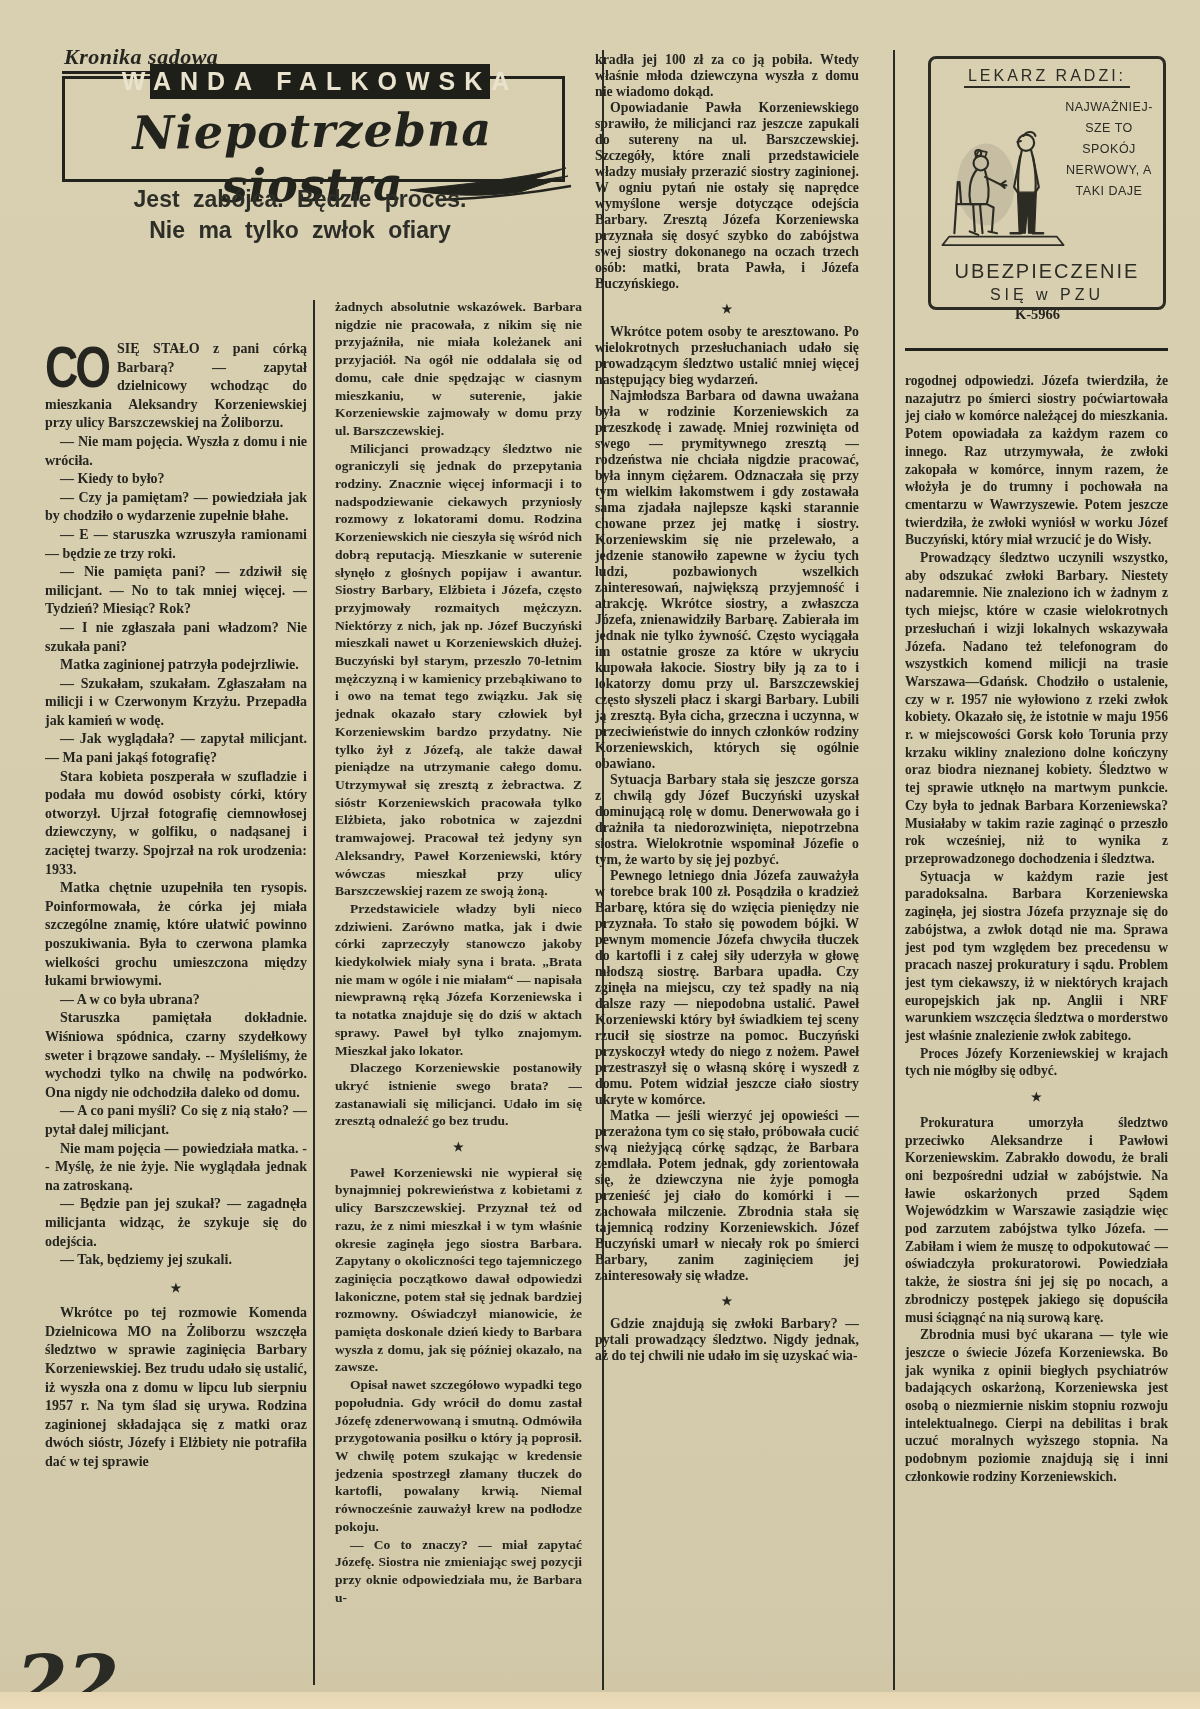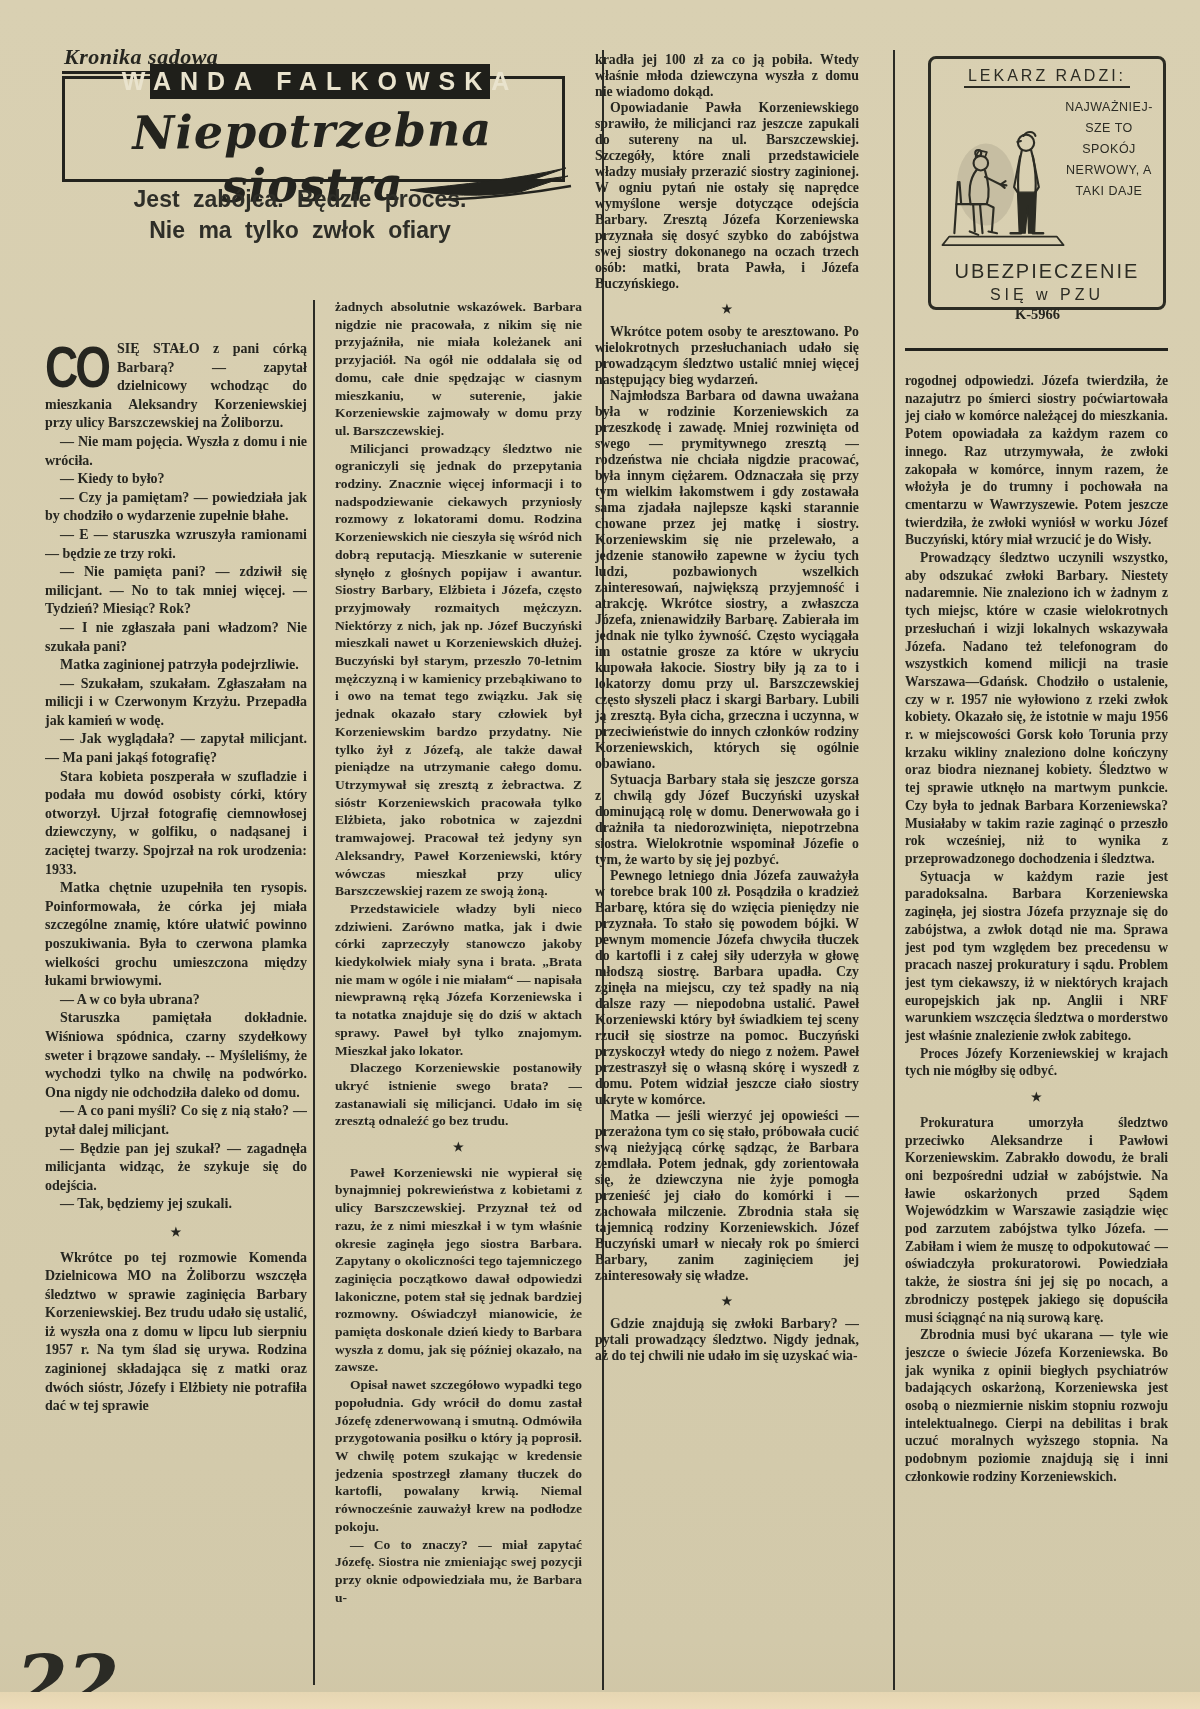--- a/index.html
+++ b/index.html
@@ -127,20 +127,21 @@
       <p class="para">— Nie pamięta pani? — zdziwił się milicjant. — No to tak mniej więcej. — Tydzień? Miesiąc? Rok?</p>
       <p class="para">— I nie zgłaszała pani władzom? Nie szukała pani?</p>
       <p class="para">Matka zaginionej patrzyła podejrzliwie.</p>
       <p class="para">— Szukałam, szukałam. Zgłaszałam na milicji i w Czerwonym Krzyżu. Przepadła jak kamień w wodę.</p>
       <p class="para">— Jak wyglądała? — zapytał milicjant. — Ma pani jakąś fotografię?</p>
       <p class="para">Stara kobieta poszperała w szufladzie i podała mu dowód osobisty córki, który otworzył. Ujrzał fotografię ciemnowłosej dziewczyny, w golfiku, o nadąsanej i zaciętej twarzy. Spojrzał na rok urodzenia: 1933.</p>
       <p class="para">Matka chętnie uzupełniła ten rysopis. Poinformowała, że córka jej miała szczególne znamię, które ułatwić powinno poszukiwania. Była to czerwona plamka wielkości grochu umieszczona między łukami brwiowymi.</p>
       <p class="para">— A w co była ubrana?</p>
       <p class="para">Staruszka pamiętała dokładnie. Wiśniowa spódnica, czarny szydełkowy sweter i brązowe sandały. -- Myśleliśmy, że wychodzi tylko na chwilę na podwórko. Ona nigdy nie odchodziła daleko od domu.</p>
       <p class="para">— A co pani myśli? Co się z nią stało? — pytał dalej milicjant.</p>
+      <p class="para">Nie mam pojęcia — powiedziała matka. -- Myślę, że nie żyje. Nie wyglądała jednak na zatroskaną.</p>
       <p class="para">— Będzie pan jej szukał? — zagadnęła milicjanta widząc, że szykuje się do odejścia.</p>
       <p class="para">— Tak, będziemy jej szukali.</p>
       <div class="star-sep">★</div>
       <p class="para">Wkrótce po tej rozmowie Komenda Dzielnicowa MO na Żoliborzu wszczęła śledztwo w sprawie zaginięcia Barbary Korzeniewskiej. Bez trudu udało się ustalić, iż wyszła ona z domu w lipcu lub sierpniu 1957 r. Na tym ślad się urywa. Rodzina zaginionej składająca się z matki oraz dwóch sióstr, Józefy i Elżbiety nie potrafiła dać w tej sprawie</p>
     </div>
   <div class="col col-2">
       <p class="para noindent">żadnych absolutnie wskazówek. Barbara nigdzie nie pracowała, z nikim się nie przyjaźniła, nie miała koleżanek ani przyjaciół. Na ogół nie oddalała się od domu, całe dnie spędzając w ciasnym mieszkaniu, w suterenie, jakie Korzeniewskie zajmowały w domu przy ul. Barszczewskiej.</p>
       <p class="para">Milicjanci prowadzący śledztwo nie ograniczyli się jednak do przepytania rodziny. Znacznie więcej informacji i to nadspodziewanie ciekawych przyniosły rozmowy z lokatorami domu. Rodzina Korzeniewskich nie cieszyła się wśród nich dobrą reputacją. Mieszkanie w suterenie słynęło z głośnych popijaw i awantur. Siostry Barbary, Elżbieta i Józefa, często przyjmowały rozmaitych mężczyzn. Niektórzy z nich, jak np. Józef Buczyński mieszkali nawet u Korzeniewskich dłużej. Buczyński był starym, przeszło 70-letnim mężczyzną i w kamienicy przebąkiwano to i owo na temat tego związku. Jak się jednak okazało stary człowiek był Korzeniewskim bardzo przydatny. Nie tylko żył z Józefą, ale także dawał pieniądze na utrzymanie całego domu. Utrzymywał się zresztą z żebractwa. Z sióstr Korzeniewskich pracowała tylko Elżbieta, jako robotnica w zajezdni tramwajowej. Pracował też jedyny syn Aleksandry, Paweł Korzeniewski, który wówczas mieszkał przy ulicy Barszczewskiej razem ze swoją żoną.</p>
       <p class="para">Przedstawiciele władzy byli nieco zdziwieni. Zarówno matka, jak i dwie córki zaprzeczyły stanowczo jakoby kiedykolwiek miały syna i brata. „Brata nie mam w ogóle i nie miałam“ — napisała niewprawną ręką Józefa Korzeniewska i ta notatka znajduje się do dziś w aktach sprawy. Paweł był tylko znajomym. Mieszkał jako lokator.</p>
       <p class="para">Dlaczego Korzeniewskie postanowiły ukryć istnienie swego brata? — zastanawiali się milicjanci. Udało im się zresztą odnaleźć go bez trudu.</p>

